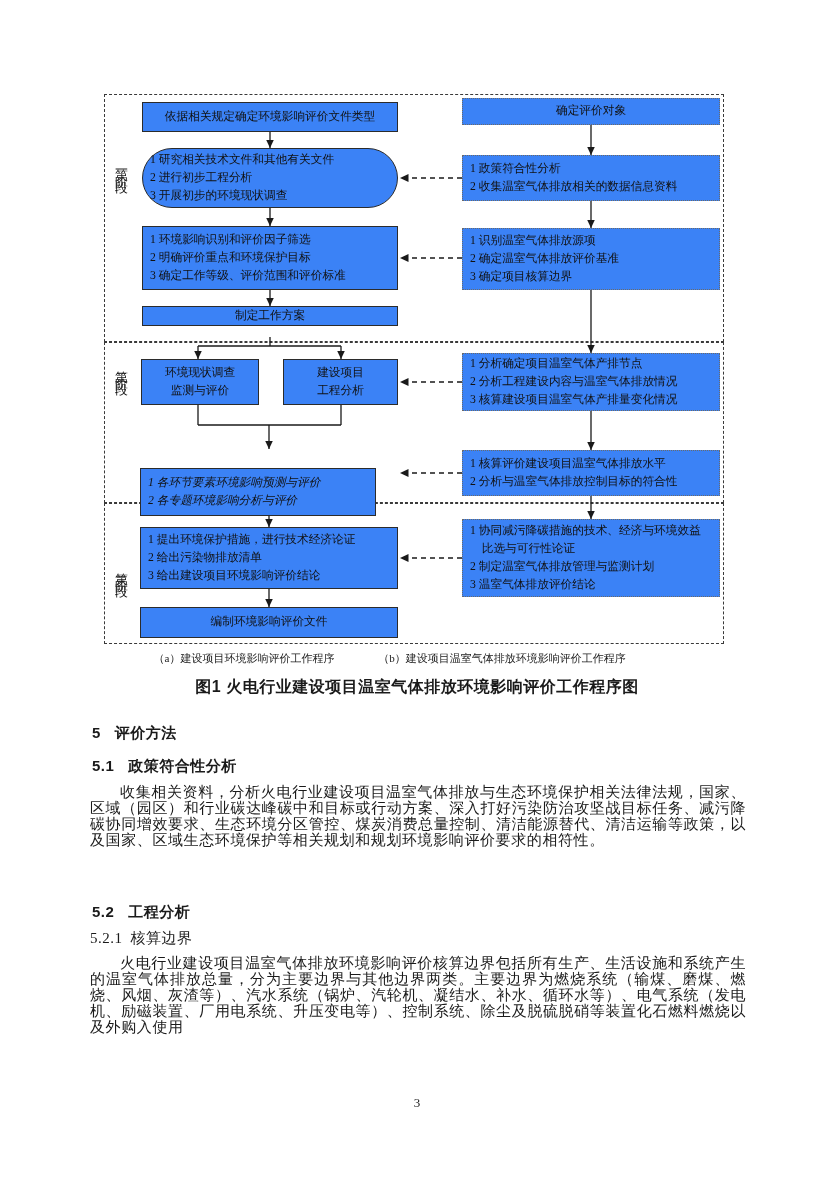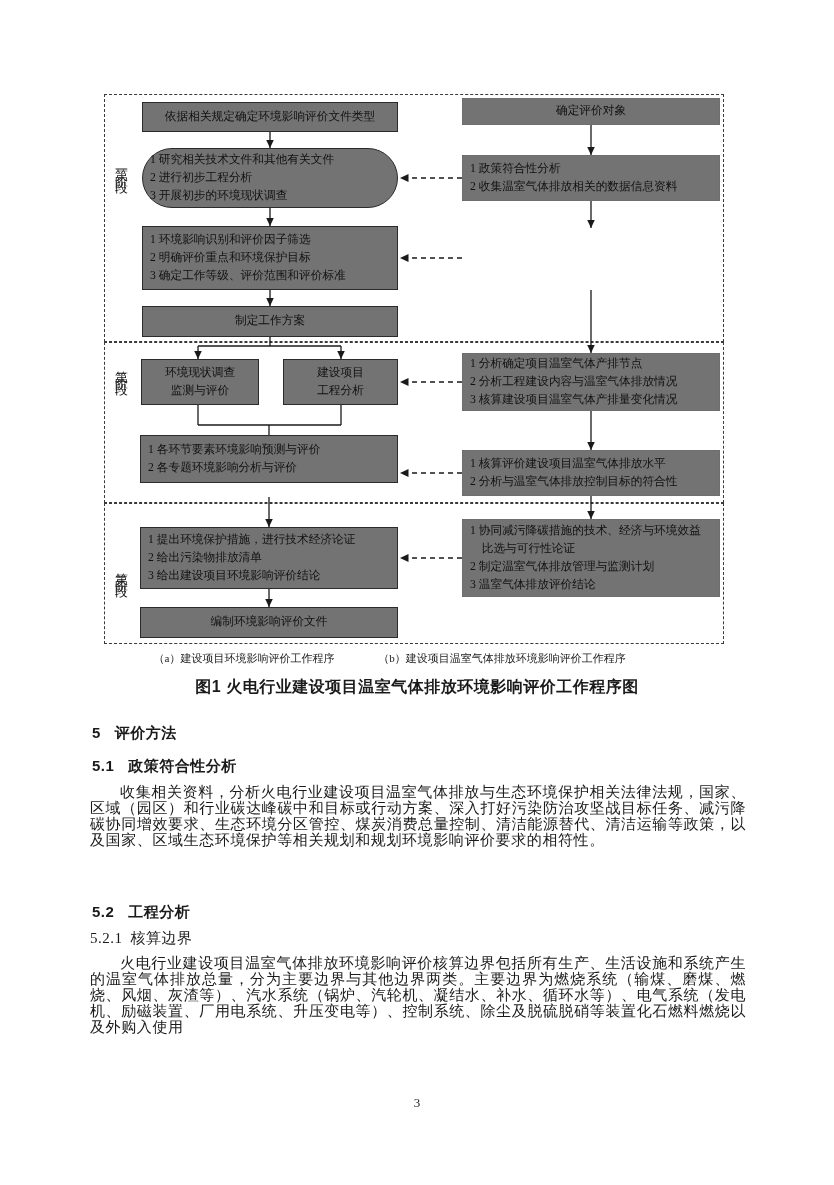--- a/index.html
+++ b/index.html
@@ -9,21 +9,21 @@
   
   #flowchart { position:absolute; left:104px; top:94px; width:620px; height:550px; }
   .stage { position:absolute; left:0; width:620px; border:1.4px dashed #3a3a3a; }
   #stage-1 { top:0;     height:248px; }
   #stage-2 { top:248px; height:161px; }
   #stage-3 { top:409px; height:141px; }
   .stage-label { position:absolute; left:8px; writing-mode:vertical-rl; text-orientation:upright;
                  font-size:13px; letter-spacing:4px; color:#1a1a1a; }
   #arrows { position:absolute; left:0; top:0; pointer-events:none; }
 
-  .fc-box { position:absolute; background:#737373; border:1.3px solid #2b2b2b;
+  .fc-box { position:absolute; background:#3b82f6; border:1.3px solid #2b2b2b;
             font-size:11.7px; line-height:1.55; color:#111; }
   .fc-box.dotted { border:1.4px dotted #6a6a6a; }
   .fc-center { display:flex; align-items:center; justify-content:center;
                text-align:center; white-space:pre-line; }
   .fc-list { display:flex; flex-direction:column; justify-content:center;
              padding:3px 2px 3px 7px; white-space:pre-line; }
 
   
   .subcap { position:absolute; font-size:11px; white-space:nowrap; transform:translateX(-50%); }
   #fig-caption { position:absolute; left:417px; top:677px; transform:translateX(-50%);
@@ -91,31 +91,34 @@
     </g>
   </svg>
 
   <div class="fc-box fc-center" style="left:38px;top:8px;width:256px;height:30px;">依据相关规定确定环境影响评价文件类型</div>
   <div class="fc-box fc-list" style="left:38px;top:54px;width:256px;height:60px;border-radius:30px;">1 研究相关技术文件和其他有关文件
 2 进行初步工程分析
 3 开展初步的环境现状调查</div>
   <div class="fc-box fc-list" style="left:38px;top:132px;width:256px;height:64px;">1 环境影响识别和评价因子筛选
 2 明确评价重点和环境保护目标
 3 确定工作等级、评价范围和评价标准</div>
-  <div class="fc-box fc-center" style="left:38px;top:212px;width:256px;height:31px;">制定工作方案</div>
+  <div class="fc-box fc-center" style="left:38px;top:212px;width:256px;height:20px;">制定工作方案</div>
 
   <div class="fc-box dotted fc-center" style="left:358px;top:4px;width:258px;height:27px;">确定评价对象</div>
   <div class="fc-box dotted fc-list" style="left:358px;top:61px;width:258px;height:46px;">1 政策符合性分析
 2 收集温室气体排放相关的数据信息资料</div>
+  <div class="fc-box dotted fc-list" style="left:358px;top:134px;width:258px;height:62px;">1 识别温室气体排放源项
+2 确定温室气体排放评价基准
+3 确定项目核算边界</div>
 
   <div class="fc-box fc-center" style="left:179px;top:265px;width:115px;height:46px;">建设项目
 工程分析</div>
   <div class="fc-box fc-center" style="left:37px;top:265px;width:118px;height:46px;">环境现状调查
 监测与评价</div>
-  <div class="fc-box fc-list" style="left:36px;top:341px;width:258px;height:48px;">1 各环节要素环境影响预测与评价
+  <div class="fc-box fc-list" style="left:36px;top:374px;width:236px;height:48px;font-style:italic;">1 各环节要素环境影响预测与评价
 2 各专题环境影响分析与评价</div>
   <div class="fc-box dotted fc-list" style="left:358px;top:259px;width:258px;height:58px;">1 分析确定项目温室气体产排节点
 2 分析工程建设内容与温室气体排放情况
 3 核算建设项目温室气体产排量变化情况</div>
   <div class="fc-box dotted fc-list" style="left:358px;top:356px;width:258px;height:46px;">1 核算评价建设项目温室气体排放水平
 2 分析与温室气体排放控制目标的符合性</div>
 
   <div class="fc-box fc-list" style="left:36px;top:433px;width:258px;height:62px;">1 提出环境保护措施，进行技术经济论证
 2 给出污染物排放清单
 3 给出建设项目环境影响评价结论</div>

